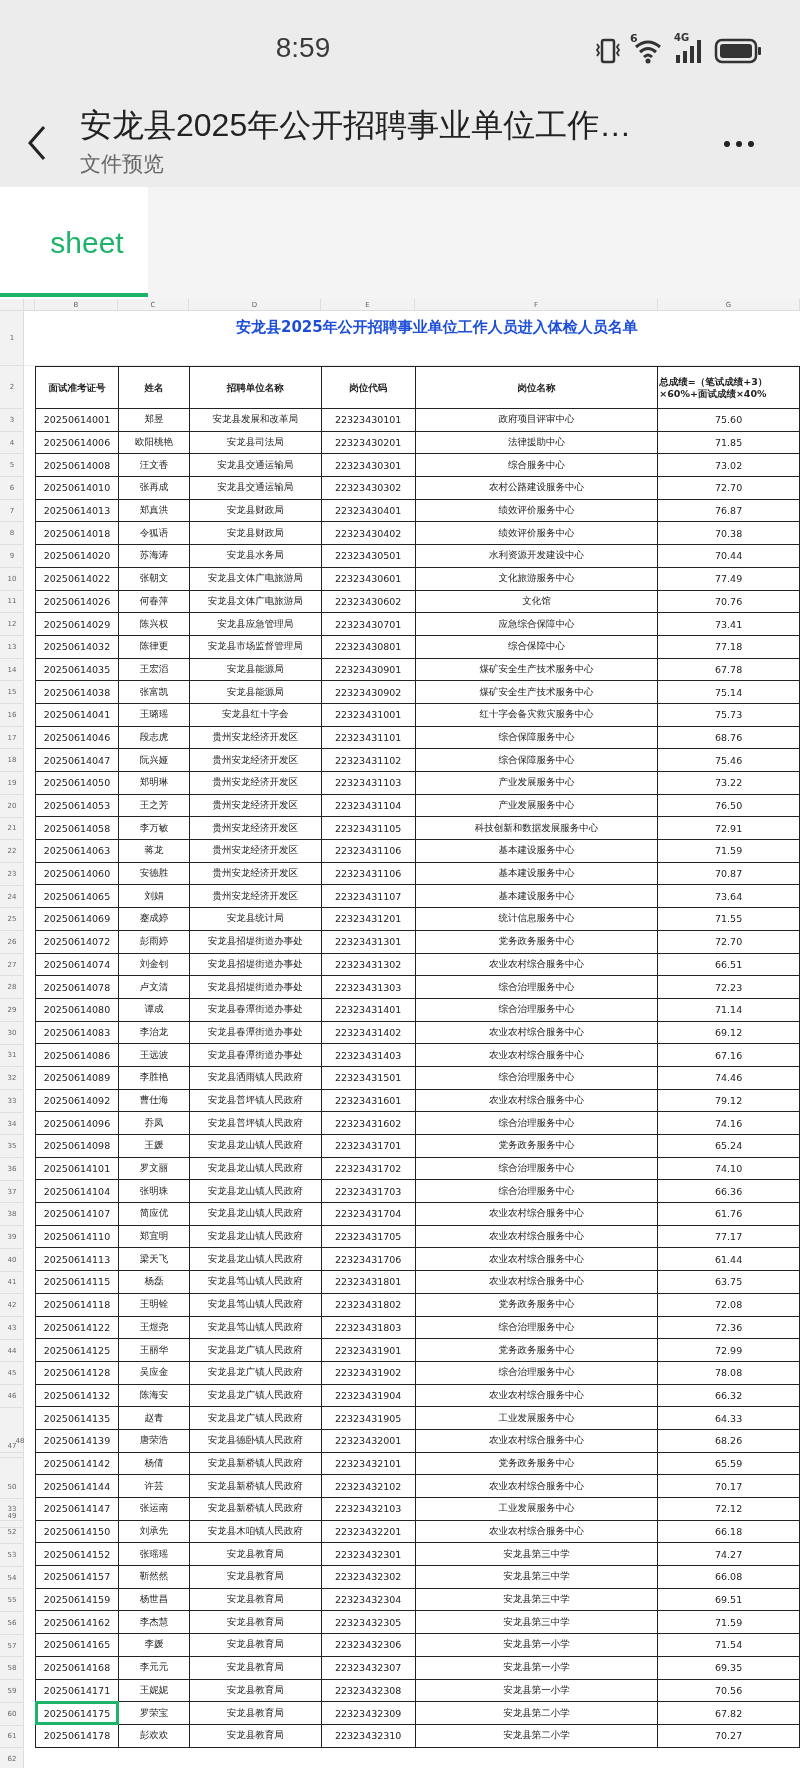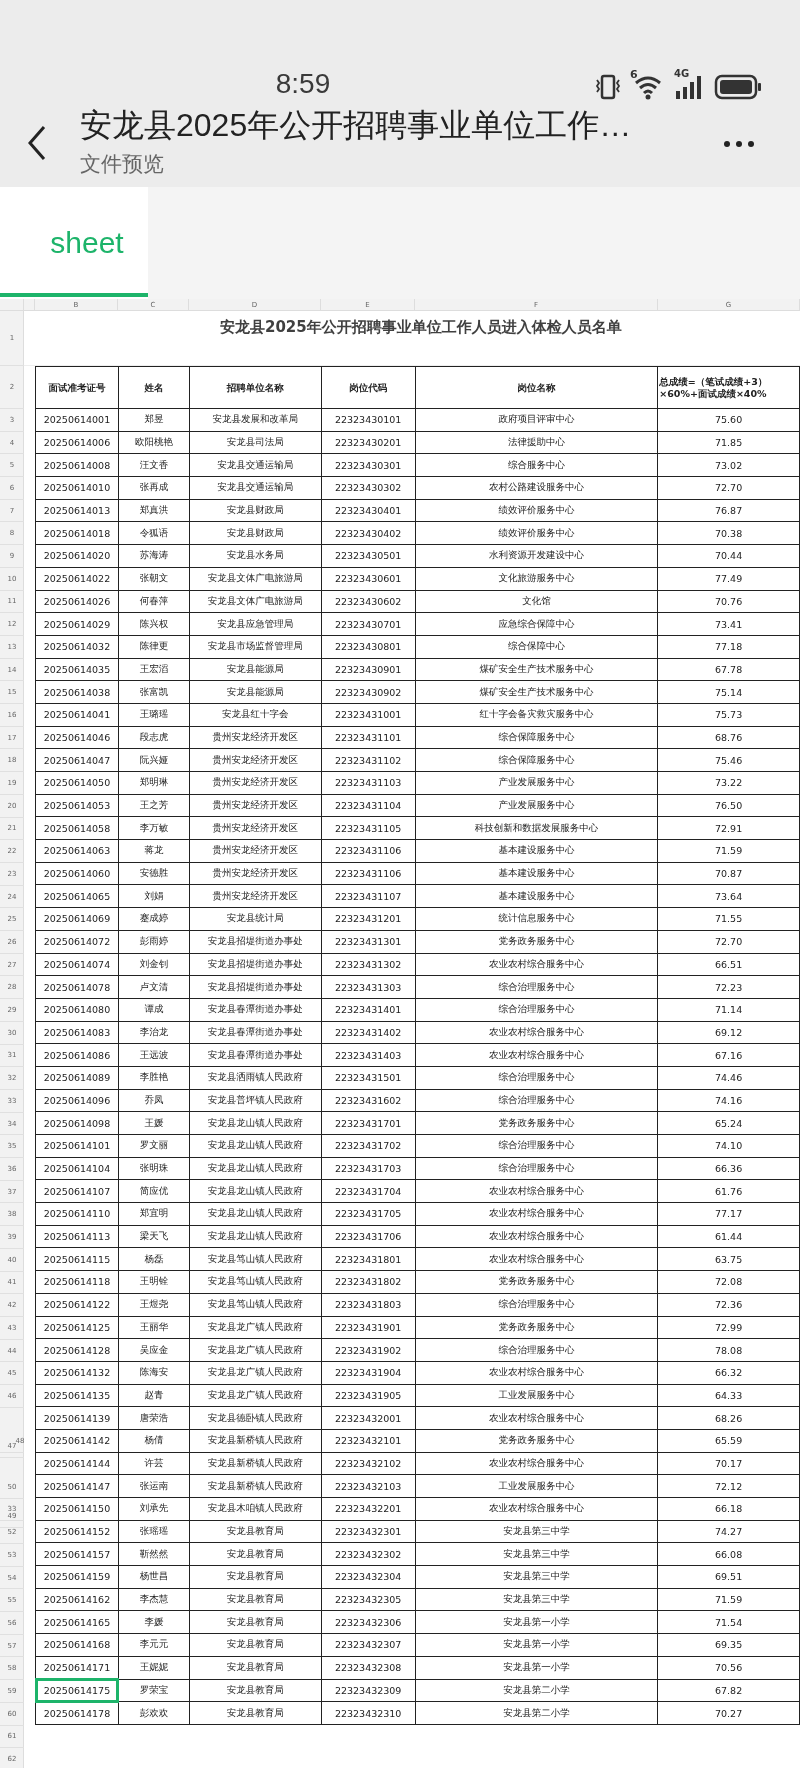--- a/index.html
+++ b/index.html
@@ -1,36 +1,36 @@
 <!DOCTYPE html>
 <html><head>
 <meta charset="utf-8">
 <style>
   * { box-sizing: border-box; margin: 0; padding: 0; }
   html, body { width: 800px; height: 1768px; overflow: hidden; background: #ececec; font-family: "DejaVu Sans", "Liberation Sans", sans-serif; }
-  .status-bar { position: absolute; top: 0; left: 0; width: 800px; height: 100px; background: #ececec; margin-top: 36px; }
+  .status-bar { position: absolute; top: 0; left: 0; width: 800px; height: 100px; background: #ececec; }
   .status-time { position: absolute; left: 0; width: 606px; text-align: center; top: 32px; font-size: 28px; color: #3a3a3a; font-family: "Liberation Sans", sans-serif; }
   .status-icons { position: absolute; right: 36px; top: 38px; display: flex; align-items: center; gap: 10px; }
   .header { position: absolute; top: 100px; left: 0; width: 800px; height: 87px; background: #ececec; }
   .back-btn { position: absolute; left: 22px; top: 18px; width: 30px; height: 50px; display: flex; align-items: center; justify-content: center; cursor: pointer; }
   .title { position: absolute; left: 80px; top: 4px; width: 600px; font-size: 32px; color: #222; white-space: nowrap; overflow: hidden; font-family: "Liberation Sans", sans-serif; }
   .subtitle { position: absolute; left: 80px; top: 50px; font-size: 21px; color: #666; }
   .more-btn { position: absolute; right: 36px; top: 34px; width: 40px; height: 20px; display: flex; gap: 6px; align-items: center; cursor: pointer; }
   .more-btn span { width: 6px; height: 6px; background: #222; border-radius: 50%; display: block; }
   .tabbar { position: absolute; top: 187px; left: 0; width: 800px; height: 112px; background: #f4f4f4; }
   .tab { position: absolute; left: 0; top: 0; width: 148px; height: 112px; background: #fff; display: flex; align-items: center; justify-content: center; cursor: pointer; padding-left: 26px; }
   .tab-label { color: #1db46a; font-size: 30px; font-family: "Liberation Sans", sans-serif; }
   .tab-underline { position: absolute; left: 0; bottom: 2px; width: 148px; height: 4px; background: #1db46a; }
   .sheet { position: absolute; top: 299px; left: 0; width: 800px; height: 1469px; background: #fff; overflow: hidden; }
   .col-header-row { position: absolute; top: 0; left: 0; height: 12px; width: 800px; background: #f2f2f2; border-bottom: 1px solid #ddd; display: flex; }
   .col-hdr { font-size: 7px; color: #666; text-align: center; border-right: 1px solid #ddd; line-height: 12px; height: 12px; }
   .row-num-col { position: absolute; left: 0; top: 12px; width: 24px; background: #f2f2f2; border-right: 1px solid #ddd; height: 1457px; }
   .rownum { position: absolute; left: 0; width: 24px; font-size: 7px; color: #666; text-align: center; border-bottom: 1px solid #e0e0e0; display: flex; align-items: center; justify-content: center; }
   .title-row { position: absolute; left: 24px; top: 12px; width: 776px; height: 55px; display: flex; align-items: center; justify-content: center; border-bottom: 1px solid #eee; }
-  .sheet-title { font-size: 15px; font-weight: bold; color: #404040; position: absolute; left: 220px; top: 19px; white-space: nowrap; }
+  .sheet-title { font-size: 15px; font-weight: bold; color: #1d4ed8; position: absolute; left: 236px; top: 19px; white-space: nowrap; }
   .grid { position: absolute; left: 35px; top: 67px; border-collapse: collapse; table-layout: fixed; }
   .grid td { border: 1px solid #222; text-align: center; font-size: 9.5px; color: #222; height: 22.7px; padding: 0 1px; white-space: nowrap; overflow: hidden; }
   .grid tr.hdr td { font-weight: bold; font-size: 9.5px; height: 42px; white-space: normal; line-height: 12px; }
   .grid td.score-hdr { text-align: left; }
   .grid tr:nth-child(odd) td { border-bottom-width: 1.5px; }
   .sel { outline: 3px solid #1db46a; outline-offset: -2px; }
 </style>
 </head>
 <body>
 
@@ -425,20 +425,28 @@
         </tr>
         <tr>
           <td>20250614089</td>
           <td>李胜艳</td>
           <td>安龙县洒雨镇人民政府</td>
           <td>22323431501</td>
           <td>综合治理服务中心</td>
           <td>74.46</td>
         </tr>
         <tr>
+          <td>20250614092</td>
+          <td>曹仕海</td>
+          <td>安龙县普坪镇人民政府</td>
+          <td>22323431601</td>
+          <td>农业农村综合服务中心</td>
+          <td>79.12</td>
+        </tr>
+        <tr>
           <td>20250614096</td>
           <td>乔凤</td>
           <td>安龙县普坪镇人民政府</td>
           <td>22323431602</td>
           <td>综合治理服务中心</td>
           <td>74.16</td>
         </tr>
         <tr>
           <td>20250614098</td>
           <td>王媛</td>

